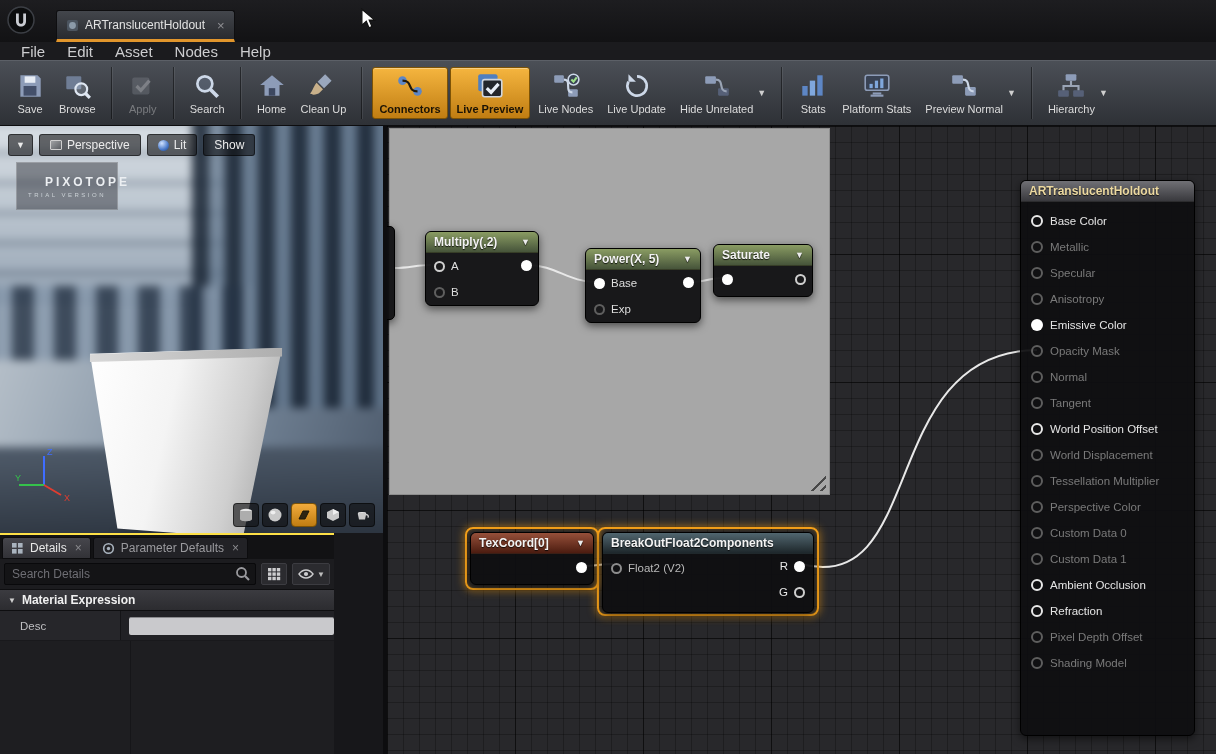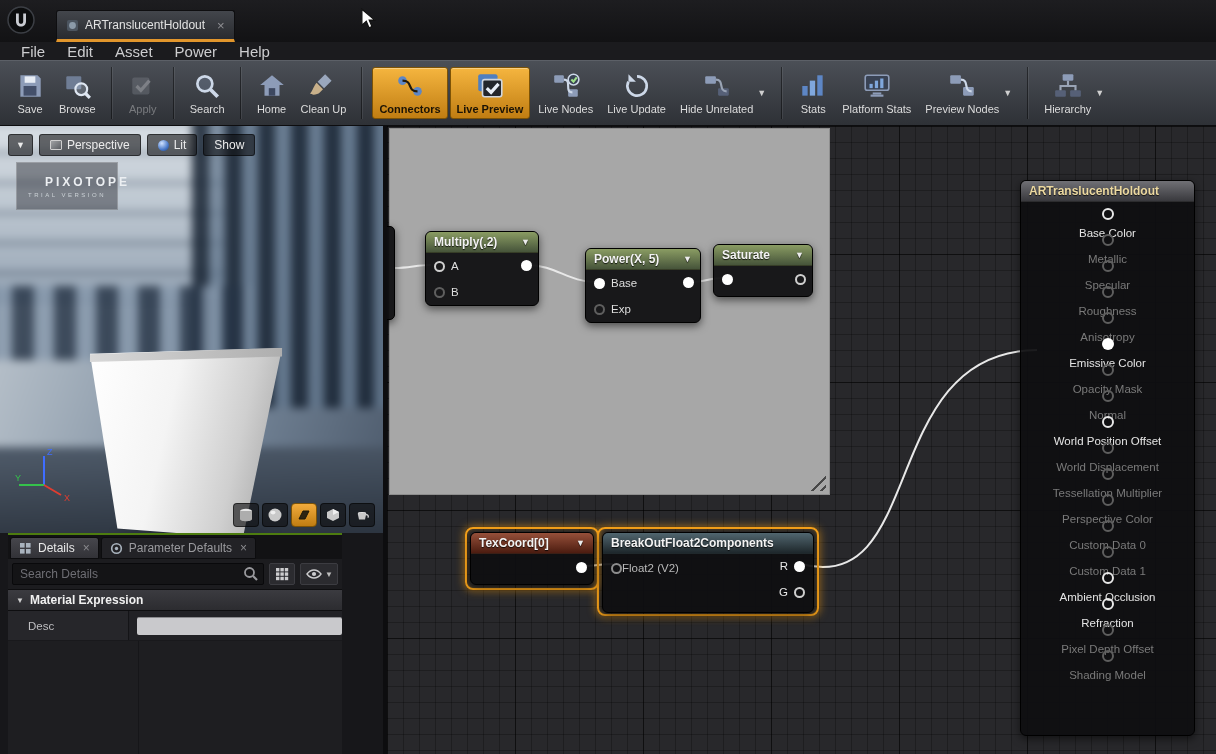--- a/index.html
+++ b/index.html
@@ -79,22 +79,22 @@
              display:flex;flex-direction:column;align-items:center;justify-content:center;gap:3px;}
   .wm-brand{font-size:12px;letter-spacing:3px;color:#eceff2;font-weight:bold;margin-left:41px;}
   .wm-sub{font-size:6px;letter-spacing:2.5px;color:#ccd1d6;}
   .shape-row{position:absolute;right:8px;bottom:6px;display:flex;gap:3px;z-index:5;}
   .shape-btn{width:26px;height:24px;border-radius:4px;background:rgba(14,14,16,.62);
              border:1px solid rgba(0,0,0,.55);display:flex;align-items:center;justify-content:center;}
   .shape-btn.active{background:linear-gradient(#f2ab3c,#c07d12);border-color:#7d5306;}
   .gizmo{position:absolute;left:14px;bottom:30px;z-index:5;}
 
   
-  .details{position:absolute;left:8px;top:407px;width:334px;height:221px;background:#1e1e21;
-           border-top:2px solid #4d7c0f;}
+  .details{position:absolute;left:0;top:407px;width:334px;height:221px;background:#1e1e21;
+           border-top:2px solid #fde047;}
   .dtabs{display:flex;align-items:flex-end;height:24px;background:#121214;padding-left:2px;gap:2px;}
   .dtab{display:flex;align-items:center;gap:6px;height:22px;padding:0 8px;font-size:12px;
         color:#9a9a9e;background:#222226;border-radius:3px 3px 0 0;border:1px solid #0c0c0e;}
   .dtab.active{background:linear-gradient(#46464c,#323237);color:#e8e8e8;}
   .dtab .dclose{color:#8a8a8e;font-size:12px;margin-left:2px;}
   .dsearchrow{display:flex;align-items:center;height:30px;padding:0 4px;gap:5px;background:#1c1c1f;}
   .dsearch{position:relative;flex:1;height:22px;}
   .dsearch input{width:100%;height:22px;background:#141416;border:1px solid #09090b;border-radius:2px;
                  color:#c9c9c9;font-size:12px;padding:0 24px 0 7px;outline:none;
                  font-family:"Liberation Sans",sans-serif;}
@@ -147,27 +147,27 @@
   .hd.gray{background:linear-gradient(180deg,#707075,#39393d);color:#ecd9a0;}
   .prow{display:flex;align-items:center;gap:6px;height:26px;padding:0 8px;font-size:11.5px;color:#dedede;}
   .pin{width:11px;height:11px;border-radius:50%;flex:0 0 auto;}
   .pin.filled{background:#fff;}
   .pin.ring{border:2px solid #cfcfcf;}
   .pin.dim{border:2px solid #5f5f5f;}
   .pin.gray{border:2px solid #8d8d8d;}
   .outpin{position:absolute;right:6px;}
   .sliver{left:-6px;top:100px;width:14px;height:94px;border-radius:0 5px 5px 0;}
   .bo-body{position:relative;height:58px;}
-  .bo-in{position:absolute;left:8px;top:8px;display:flex;align-items:center;
+  .bo-in{position:absolute;left:8px;top:8px;display:flex;align-items:center;gap:6px;
          font-size:11.5px;color:#b9b9b9;}
   .bo-out{position:absolute;right:8px;display:flex;align-items:center;gap:6px;
           font-size:11.5px;color:#e8e8e8;}
   .matpins{padding-top:6px;}
   .mat-row{display:flex;align-items:center;gap:7px;height:26px;padding:0 10px;
-           font-size:11.5px;color:#e4e4e4;white-space:nowrap;flex-direction:column;}
+           font-size:11.5px;color:#e4e4e4;white-space:nowrap;}
   .mat-row.dis{color:#7a7a7a;}
   .mpin{width:12px;height:12px;border-radius:50%;flex:0 0 auto;}
   .mpin.filled{background:#fff;}
   .mpin.on{border:2px solid #e8e8e8;}
   .mpin.off{border:2px solid #5e5e5e;}
 </style>
 </head>
 <body>
 
 <div id="app">
@@ -187,21 +187,21 @@
     </div>
     <svg class="cursor" width="16" height="22" viewBox="0 0 12 18">
       <path d="M1 1 L1 14 L4.6 10.8 L6.8 16.2 L9.2 15.2 L7 9.9 L11.5 9.9 Z" fill="#fdfdfd" stroke="#111" stroke-width="1"></path>
     </svg>
   </div>
 
   <div class="menubar" id="menubar">
       <div class="menu-item">File</div>
       <div class="menu-item">Edit</div>
       <div class="menu-item">Asset</div>
-      <div class="menu-item">Power</div>
+      <div class="menu-item">Nodes</div>
       <div class="menu-item">Help</div>
     </div>
 
   <div class="toolbar" id="toolbar">
       <div class="tb-btn">
         <div class="tb-main">
           <svg class="tb-icon" viewBox="0 0 28 28">
             <path d="M5 4h16l3 3v17H5z" fill="#8d9cb8"></path>
             <rect x="9" y="5" width="10" height="6" fill="#e8edf5"></rect>
             <rect x="8" y="14" width="12" height="9" fill="#44506a"></rect>
@@ -335,21 +335,21 @@
           <span class="tb-label">Platform Stats</span>
         </div>
       </div>
       <div class="tb-btn">
         <div class="tb-main">
           <svg class="tb-icon" viewBox="0 0 28 28">
             <rect x="3" y="4" width="10" height="8" rx="1" fill="#8d9cb8"></rect>
             <rect x="15" y="15" width="10" height="8" rx="1" fill="#8d9cb8"></rect>
             <path d="M13 8c8 0 2 11 10 11" stroke="#cdd8e8" stroke-width="2" fill="none"></path>
           </svg>
-          <span class="tb-label">Preview Nodes</span>
+          <span class="tb-label">Preview Normal</span>
         </div>
         <span class="tb-caret">▼</span>
       </div>
       <div class="tb-sep"></div>
       <div class="tb-btn">
         <div class="tb-main">
           <svg class="tb-icon" viewBox="0 0 28 28">
             <rect x="9" y="3" width="10" height="6" rx="1" fill="#8d9cb8"></rect>
             <rect x="2" y="18" width="10" height="6" rx="1" fill="#566077"></rect>
             <rect x="16" y="18" width="10" height="6" rx="1" fill="#566077"></rect>
@@ -611,38 +611,38 @@
           <div class="mat-row dis">
             <span class="mpin off"></span>
             <span>Metallic</span>
           </div>
           <div class="mat-row dis">
             <span class="mpin off"></span>
             <span>Specular</span>
           </div>
           <div class="mat-row dis">
             <span class="mpin off"></span>
-            <span>Roughness</span>
-          </div>
-          <div class="mat-row dis">
-            <span class="mpin off"></span>
             <span>Anisotropy</span>
           </div>
           <div class="mat-row">
             <span class="mpin filled"></span>
             <span>Emissive Color</span>
           </div>
           <div class="mat-row dis">
             <span class="mpin off"></span>
             <span>Opacity Mask</span>
           </div>
           <div class="mat-row dis">
             <span class="mpin off"></span>
             <span>Normal</span>
           </div>
+          <div class="mat-row dis">
+            <span class="mpin off"></span>
+            <span>Tangent</span>
+          </div>
           <div class="mat-row">
             <span class="mpin on"></span>
             <span>World Position Offset</span>
           </div>
           <div class="mat-row dis">
             <span class="mpin off"></span>
             <span>World Displacement</span>
           </div>
           <div class="mat-row dis">
             <span class="mpin off"></span>

